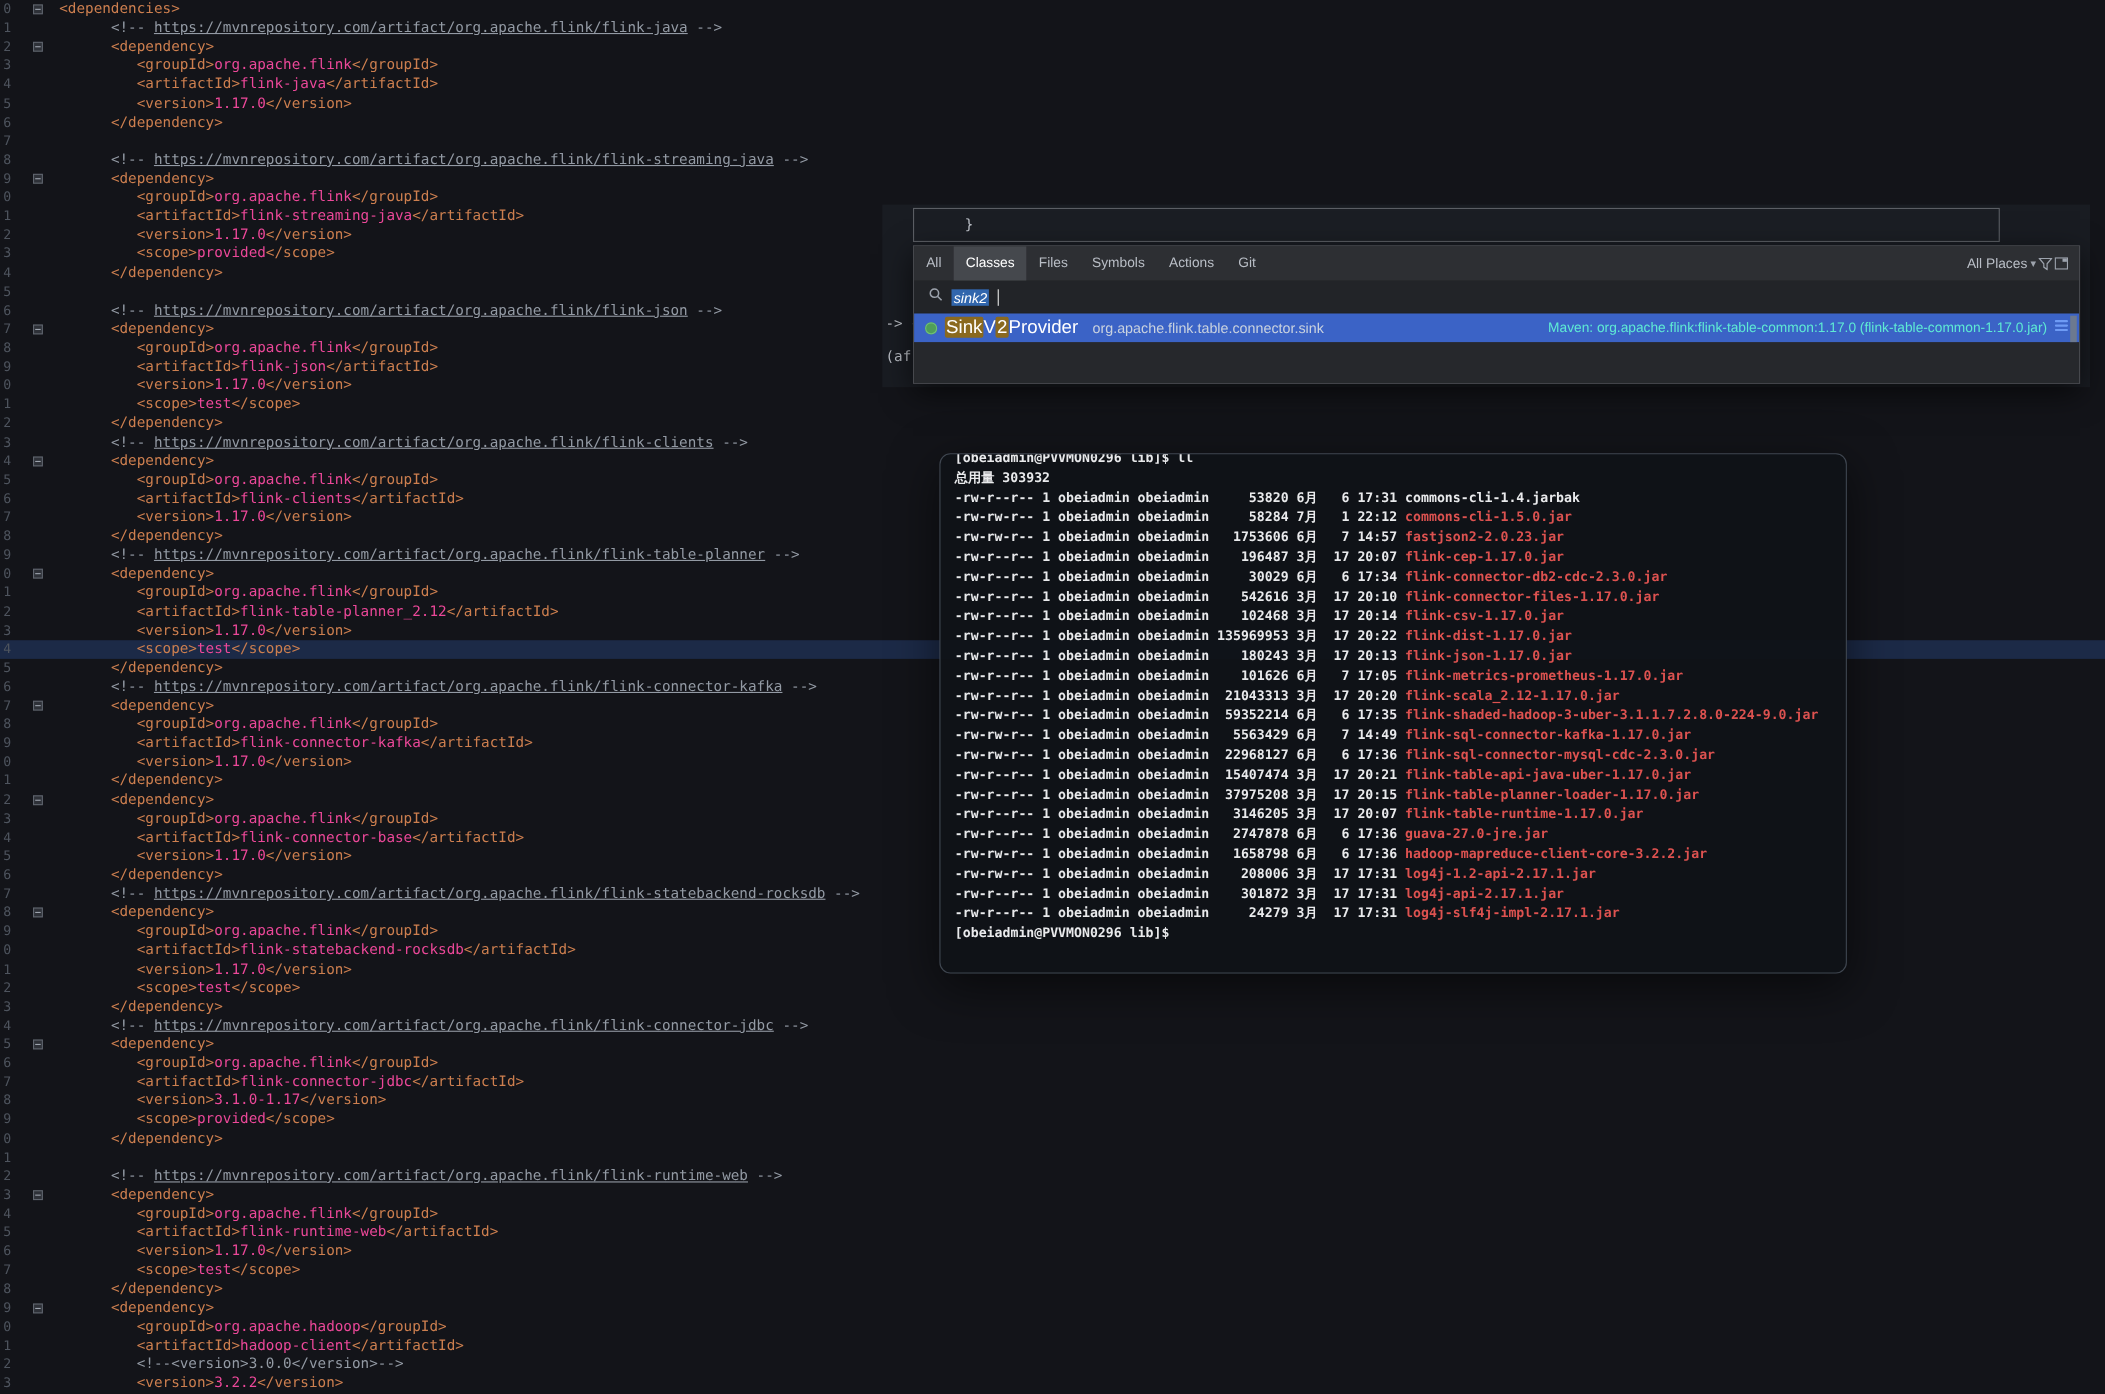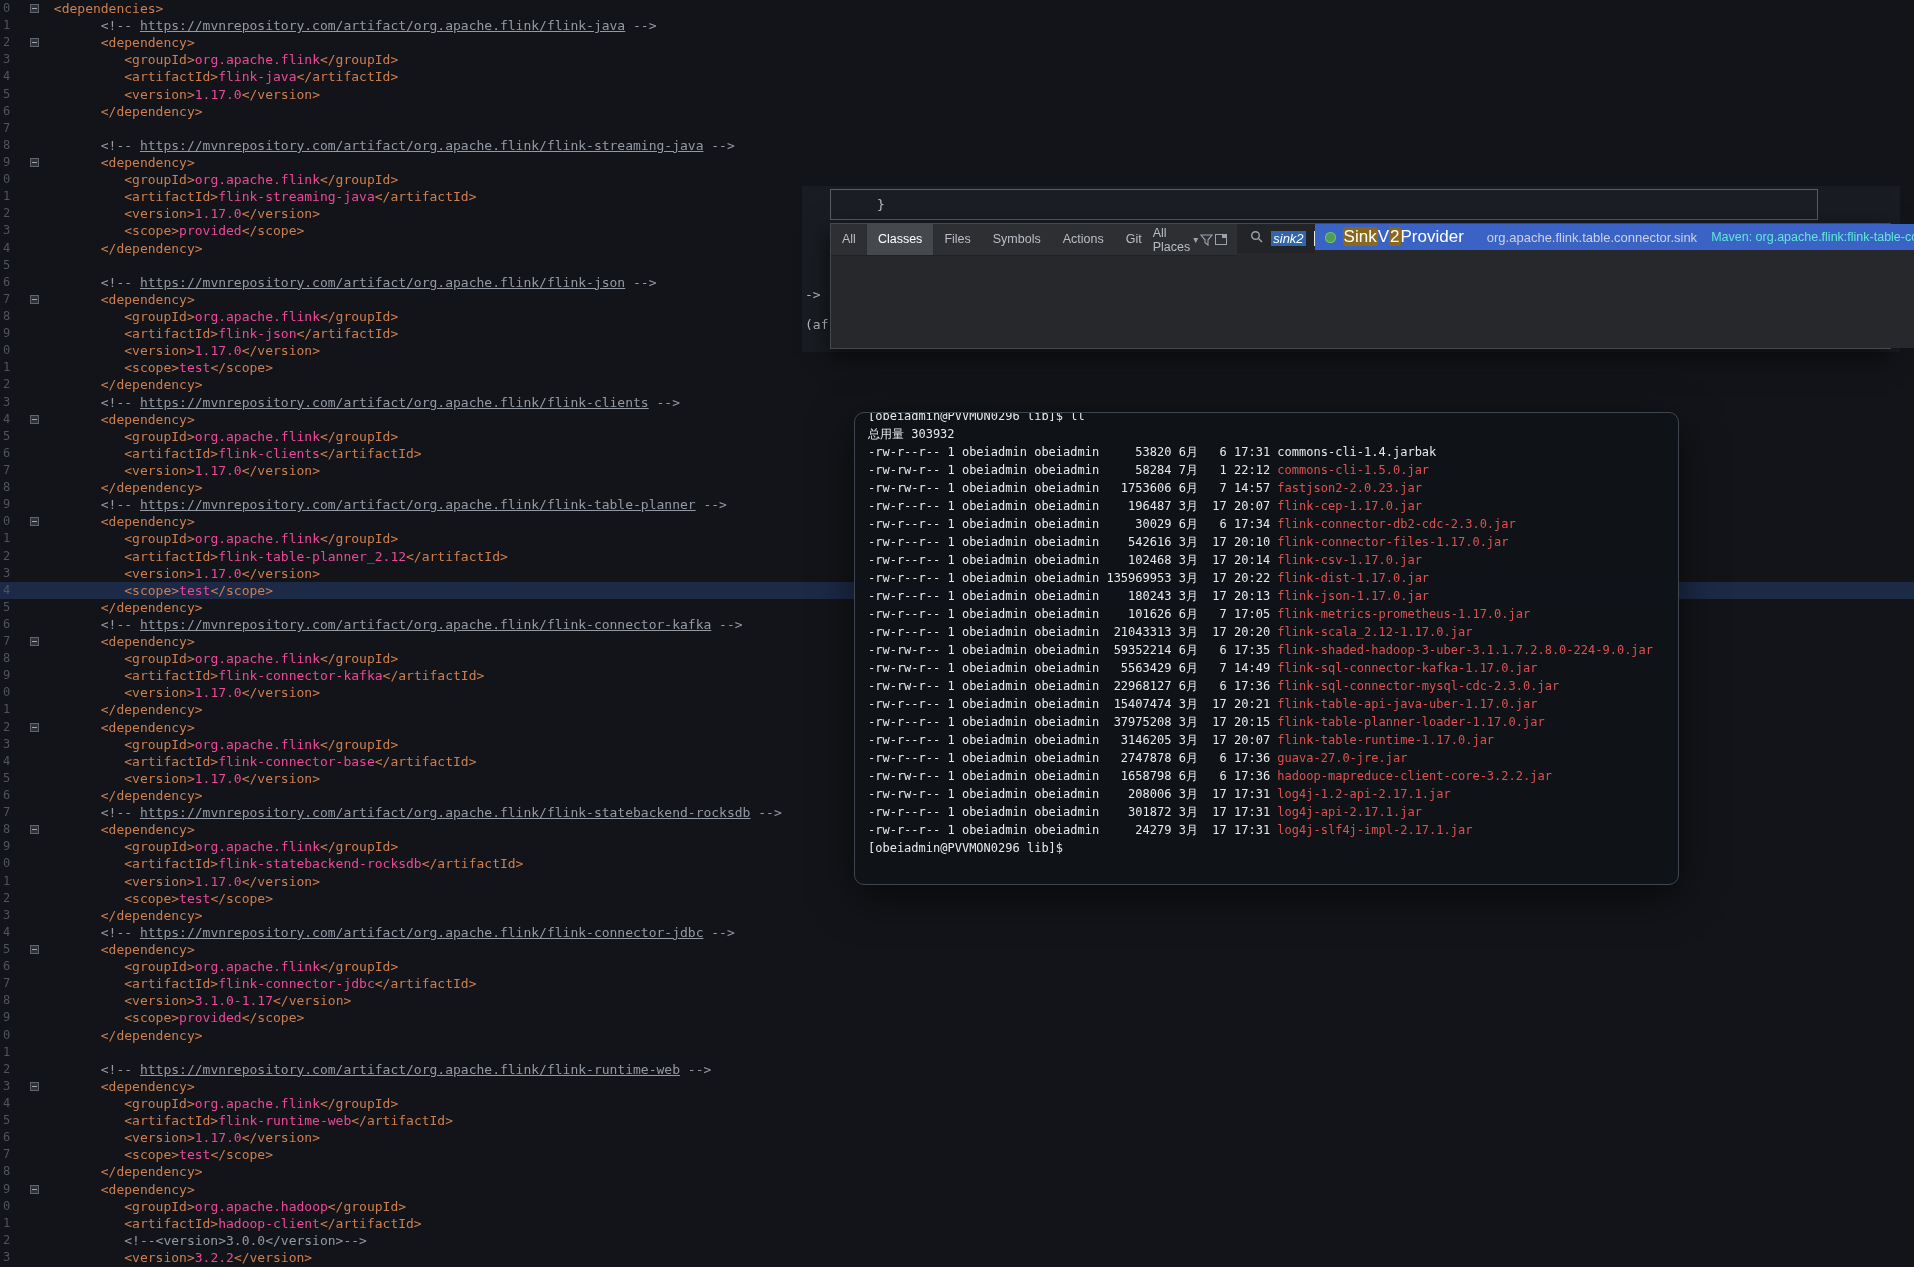--- a/index.html
+++ b/index.html
@@ -25,51 +25,51 @@
   .backdrop{position:absolute;left:802px;top:186px;width:1098px;height:166px;background:#191c22;z-index:30;}
   .strip{position:absolute;left:830px;top:189px;width:988px;height:31px;background:#1b1e24;border:1px solid #5b5e64;box-sizing:border-box;z-index:32;
          display:flex;align-items:center;color:#bcc0c8;font-size:13px;}
   .strip .mono{padding-left:46px;white-space:pre;}
   .frag{position:absolute;left:805px;color:#b7bbc2;font-size:13px;z-index:31;white-space:pre;}
   .f1{top:287px;}
   .f2{top:317px;}
   
   .se-popup{position:absolute;left:830px;top:223px;width:1061px;height:126px;z-index:33;
             background:#26282c;border:1px solid #46484d;box-sizing:border-box;
-            box-shadow:0 8px 26px rgba(0,0,0,.6);display:flex;flex-direction:row;
+            box-shadow:0 8px 26px rgba(0,0,0,.6);display:flex;flex-direction:column;
             font-family:"Liberation Sans", sans-serif;}
   .se-tabbar{height:31px;flex:0 0 31px;background:#2d2f33;display:flex;align-items:center;border-bottom:1px solid #202225;}
   .se-tabs{display:flex;height:100%;}
   .se-tab{padding:0 11px;line-height:31px;font-size:12.5px;color:#b9bec6;cursor:default;}
   .se-tab.sel{background:#45484d;color:#ffffff;}
   .se-controls{margin-left:auto;display:flex;align-items:center;gap:2px;padding-right:10px;}
   .se-places{display:flex;align-items:center;gap:3px;color:#b9bec6;font-size:12.5px;}
   .chev{font-size:10px;color:#9da3ad;}
   .se-funnel,.se-pin{display:flex;align-items:center;}
   .pin-box{width:12px;height:11px;border:1.5px solid #9da3ad;box-sizing:border-box;position:relative;}
   .pin-box::after{content:"";position:absolute;right:0;top:0;width:4px;height:3px;background:#9da3ad;}
   .se-search{height:28px;flex:0 0 28px;background:#222428;display:flex;align-items:center;padding-left:13px;gap:8px;border-bottom:1px solid #202225;}
   .se-query{background:#3166ad;color:#ffffff;font-size:13px;padding:0 2px;font-style:italic;}
   .caret-bar{width:1px;height:15px;background:#e8e8e8;}
   .se-list{flex:1;position:relative;background:#26282c;}
   .se-row{height:26px;display:flex;align-items:center;background:#3b63c6;padding:0 10px;gap:7px;}
   .cls-icon{width:11px;height:11px;border-radius:50%;background:#4f9e58;box-shadow:inset 0 0 0 1px #6fbf77;flex:0 0 11px;}
   .se-name{font-size:17px;color:#ffffff;white-space:pre;}
   .se-name .match{background:#8a691f;color:#ffffff;border-radius:2px;padding:0 1px;}
   .se-name .plain{color:#ffffff;}
-  .se-pkg{font-size:13px;color:#c9d2df;margin-left:16px;white-space:pre;}
+  .se-pkg{font-size:13px;color:#c9d2df;margin-left:6px;white-space:pre;}
   .se-spacer{flex:1;}
   .se-origin{font-size:12.5px;color:#5eead4;white-space:pre;}
   .se-scroll{position:absolute;right:2px;top:2px;width:6px;height:24px;background:#767d86;opacity:.85;}
   
   .terminal{position:absolute;left:854px;top:412px;width:825px;height:473px;z-index:20;
             background:rgba(16,19,24,0.97);border:1px solid #3f4650;border-radius:10px;
             box-shadow:0 12px 44px rgba(0,0,0,.55);box-sizing:border-box;
             padding:0 13px 8px 13px;overflow:hidden;}
-  .trow{font-size:12px;line-height:18px;font-weight:400;color:#e9eaec;white-space:pre;}
+  .trow{font-size:12px;line-height:18px;font-weight:700;color:#e9eaec;white-space:pre;}
   .trow:first-child{margin-top:-6px;}
   .trow .jar{color:#dd5250;}
 </style>
 </head>
 <body>
 
 <div class="editor">
   <div id="editor-lines">
       <div class="line"><div class="gutter"><span class="num">0</span><span class="fold"></span></div><div class="codeln"><span> </span><span class="t">&lt;dependencies&gt;</span></div></div>
       <div class="line"><div class="gutter"><span class="num">1</span></div><div class="codeln"><span>       </span><span class="c">&lt;!-- </span><span class="u">https://mvnrepository.com/artifact/org.apache.flink/flink-java</span><span class="c"> --&gt;</span></div></div>

